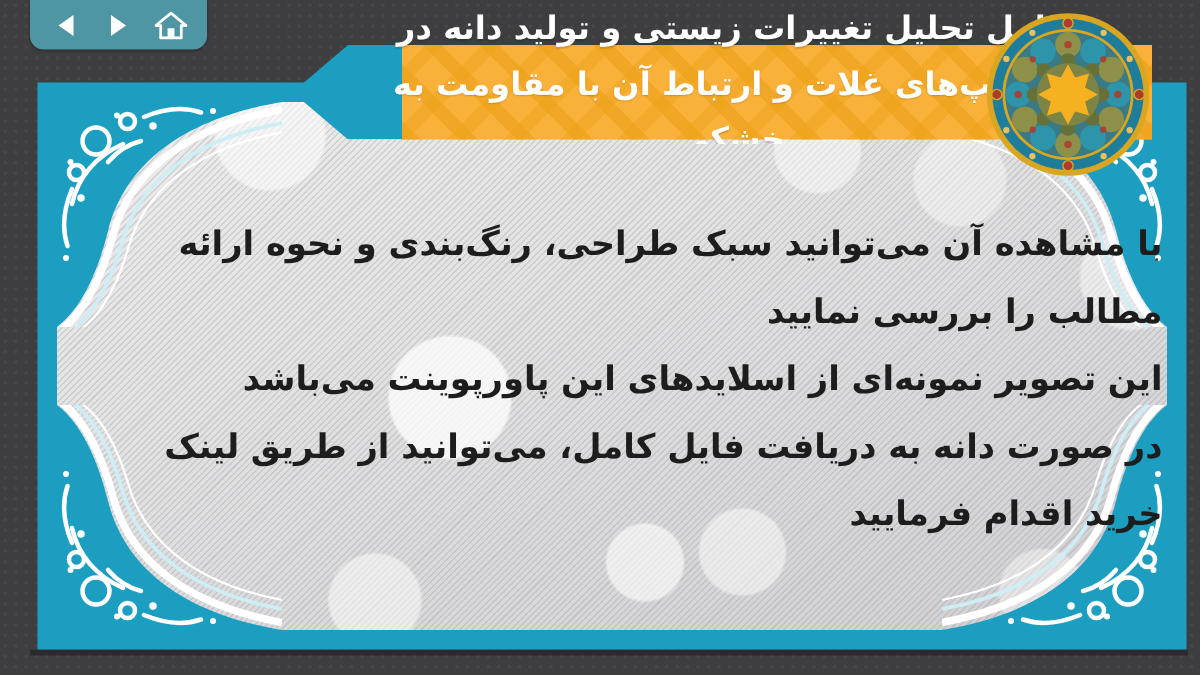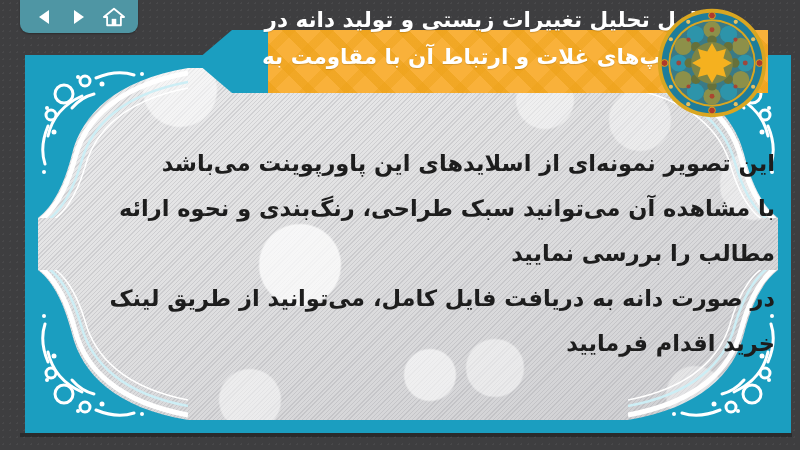--- a/index.html
+++ b/index.html
@@ -182,32 +182,33 @@
         <circle cx="16" cy="64" r="2.5"></circle>
         <circle cx="40" cy="9" r="2"></circle>
         <circle cx="9" cy="40" r="2"></circle>
         <circle cx="104" cy="6" r="2"></circle>
         <circle cx="6" cy="104" r="2"></circle>
       </g>
     </svg>
   </div>
 
   <div class="body-text" dir="rtl">
+    <div>با مشاهده آن می‌توانید سبک طراحی، رنگ‌بندی و نحوه ارائه مطالب را بررسی نمایید</div>
     <div>این تصویر نمونه‌ای از اسلایدهای این پاورپوینت می‌باشد</div>
-    <div>با مشاهده آن می‌توانید سبک طراحی، رنگ‌بندی و نحوه ارائه مطالب را بررسی نمایید</div>
     <div>در صورت دانه به دریافت فایل کامل، می‌توانید از طریق لینک خرید اقدام فرمایید</div>
   </div>
 
   <div class="banner-wrap">
     <div class="banner-arrow"></div>
     <div class="banner-bar"></div>
   </div>
   <div class="slide-title" dir="rtl">
     <div>کامل تحلیل تغییرات زیستی و تولید دانه در</div>
     <div>ژنوتیپ‌های غلات و ارتباط آن با مقاومت به</div>
+    <div>خشکی</div>
   </div>
 
   <svg class="mandala" viewBox="0 0 120 120">
     <circle cx="60" cy="60" r="57" fill="#d9a621"></circle>
     <circle cx="60" cy="60" r="53" fill="#1e7d9b"></circle>
     <g fill="#eac160">
       <circle cx="103.3" cy="85" r="2.2"></circle>
         <circle cx="85" cy="103.3" r="2.2"></circle>
       <circle cx="35" cy="103.3" r="2.2"></circle>
         <circle cx="16.7" cy="85" r="2.2"></circle>

